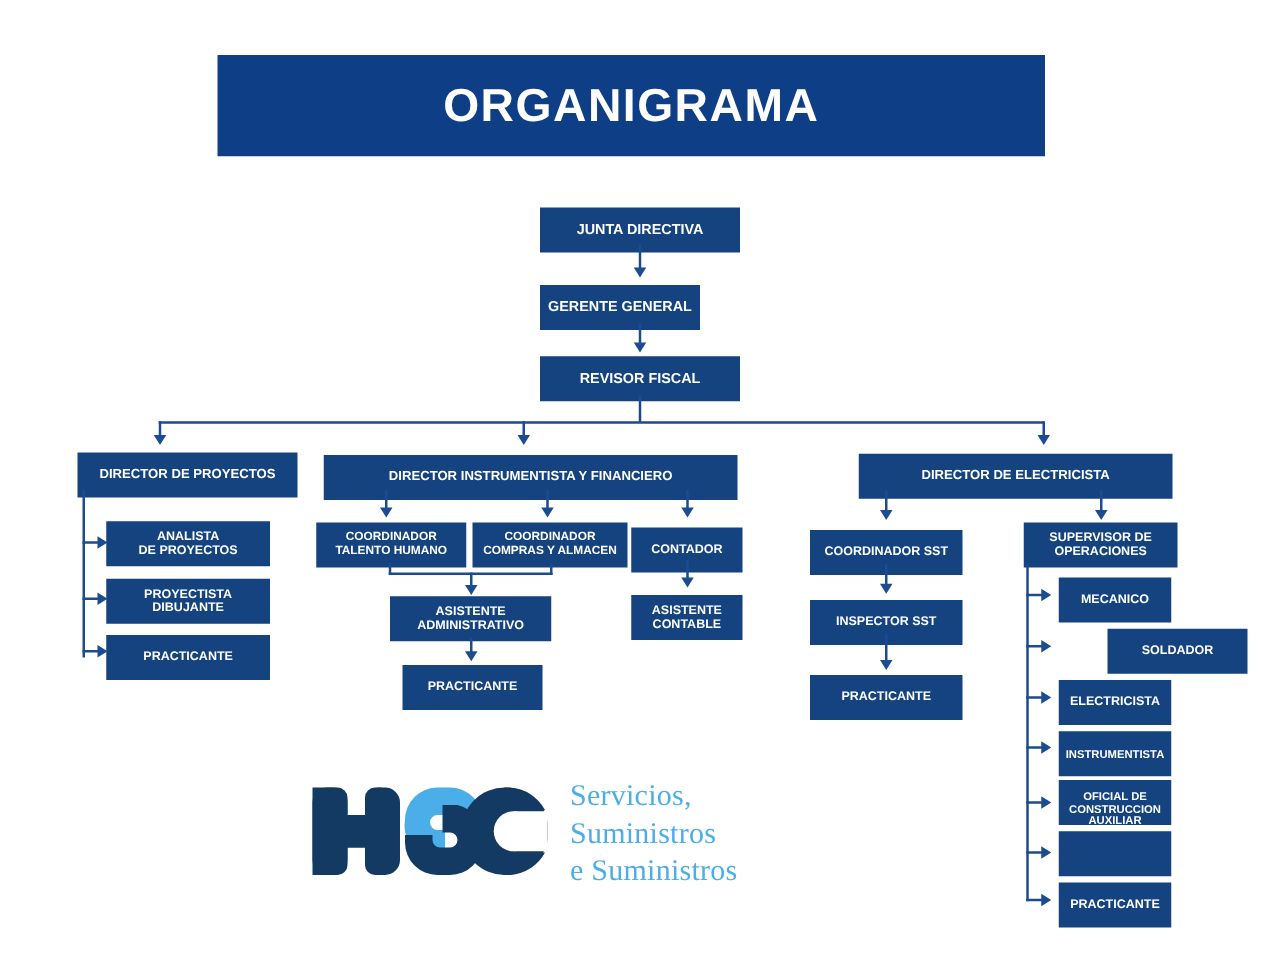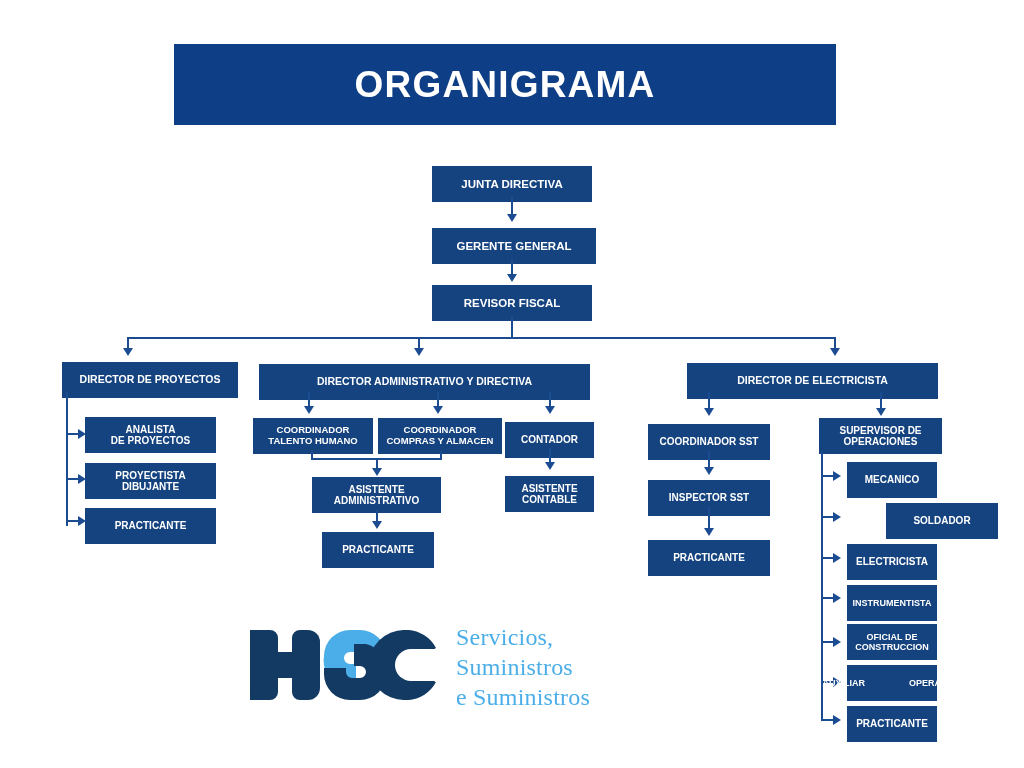--- a/index.html
+++ b/index.html
@@ -84,21 +84,21 @@
   <div class="title-banner">
     <span>ORGANIGRAMA</span>
   </div>
 
   <div class="node n-top" style="left:432px; top:166px; width:160px; height:30px;">
     <span>JUNTA DIRECTIVA</span>
   </div>
   <div class="vline" style="left:511px; top:196px; height:22px;"></div>
   <div class="arrow-d" style="left:507px; top:214px;"></div>
 
-  <div class="node n-top" style="left:432px; top:228px; width:164px; height:31px;">
+  <div class="node n-top" style="left:432px; top:228px; width:128px; height:31px;">
     <span>GERENTE GENERAL</span>
   </div>
   <div class="vline" style="left:511px; top:259px; height:19px;"></div>
   <div class="arrow-d" style="left:507px; top:274px;"></div>
 
   <div class="node n-top" style="left:432px; top:285px; width:160px; height:31px;">
     <span>REVISOR FISCAL</span>
   </div>
 
   <div class="vline" style="left:511px; top:316px; height:22px;"></div>
@@ -128,21 +128,21 @@
   </div>
   <div class="node n-sub" style="left:85px; top:463px; width:131px; height:32px; flex-direction:column;">
     <span>PROYECTISTA</span>
     <span>DIBUJANTE</span>
   </div>
   <div class="node n-sub" style="left:85px; top:508px; width:131px; height:25px;">
     <span>PRACTICANTE</span>
   </div>
 
   <div class="node n-dir" style="left:259px; top:364px; width:331px; height:28px;">
-    <span>DIRECTOR ADMINISTRATIVO  Y DIRECTIVA</span>
+    <span>DIRECTOR INSTRUMENTISTA  Y FINANCIERO</span>
   </div>
 
   <div class="vline" style="left:308px; top:392px; height:17px;"></div>
   <div class="arrow-d" style="left:304px; top:406px;"></div>
   <div class="vline" style="left:437px; top:392px; height:17px;"></div>
   <div class="arrow-d" style="left:433px; top:406px;"></div>
   <div class="vline" style="left:549px; top:392px; height:17px;"></div>
   <div class="arrow-d" style="left:545px; top:406px;"></div>
 
   <div class="node n-sub" style="left:253px; top:418px; width:120px; height:33px; flex-direction:column; font-size:9.5px;">
@@ -235,21 +235,21 @@
 
   <div class="hline" style="left:821px; top:641px; width:14px;"></div>
   <div class="arrow-r" style="left:833px; top:637px;"></div>
   <div class="node n-leaf" style="left:847px; top:624px; width:90px; height:32px; flex-direction:column; font-size:9px;">
     <span>OFICIAL DE</span>
     <span>CONSTRUCCION</span>
   </div>
 
   <div class="hline" style="left:821px; top:681px; width:14px;"></div>
   <div class="arrow-r" style="left:833px; top:677px;"></div>
-  <div class="node n-leaf" style="left:847px; top:665px; width:90px; height:32px; flex-direction:row; font-size:9px;gap:44px;">
+  <div class="node n-leaf" style="left:847px; top:665px; width:90px; height:32px; flex-direction:column; font-size:9px;gap:44px;">
     <span>AUXILIAR</span>
     <span>OPERATIVO</span>
   </div>
 
   <div class="hline" style="left:821px; top:719px; width:14px;"></div>
   <div class="arrow-r" style="left:833px; top:715px;"></div>
   <div class="node n-leaf" style="left:847px; top:706px; width:90px; height:27px;">
     <span>PRACTICANTE</span>
   </div>
 

